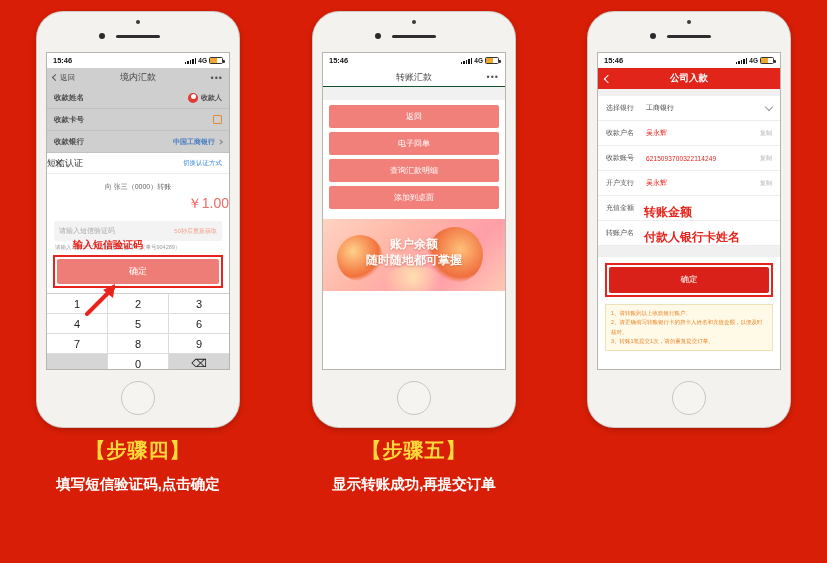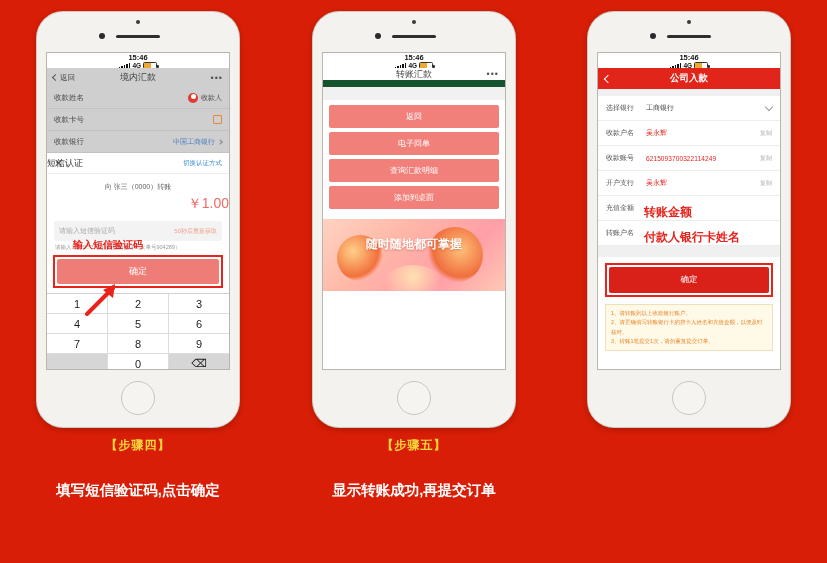--- a/index.html
+++ b/index.html
@@ -97,21 +97,20 @@
   .statusbar {
     height: 15px;
     display: flex;
     align-items: center;
     justify-content: space-between;
     padding: 0 6px;
     font-size: 7.5px;
     font-weight: bold;
     color: #111;
     background: #fff;
-    flex-direction: column;
   }
   .sb-right { display: flex; align-items: center; gap: 2px; }
   .sig { display: flex; align-items: flex-end; gap: 1px; height: 6px; }
   .sig i { display: block; width: 1.5px; background: #111; }
   .sig i:nth-child(1){ height:2px } .sig i:nth-child(2){ height:3px }
   .sig i:nth-child(3){ height:4px } .sig i:nth-child(4){ height:5px }
   .sig i:nth-child(5){ height:6px }
   .net { font-size: 6.5px; font-weight: bold; }
   .batt {
     width: 14px; height: 7px;
@@ -129,21 +128,21 @@
     position: relative;
   }
   .s1-nav .back { display:flex; align-items:center; gap:2px; font-size:7.5px; }
   .chev-l { display:inline-block; width:5px; height:5px; border-left:1.5px solid #555; border-bottom:1.5px solid #555; transform: rotate(45deg); }
   .s1-title { position:absolute; left:0; right:0; text-align:center; font-size:9px; color:#3c3c3c; }
   .dots3 { font-size:9px; letter-spacing:1px; color:#555; z-index:1; }
 
   .s1-row {
     height: 22px; display:flex; align-items:center; justify-content:space-between;
     padding: 0 7px; background: #cfcfcf; border-bottom: 1px solid #c2c2c2;
-    font-size: 7.5px; color: #4d4d4d;
+    font-size: 7.5px; color: #4d4d4d; font-weight: bold;
   }
   .s1-row .rv { display:flex; align-items:center; gap:3px; font-size:7px; }
   .av {
     width:10px;height:10px;border-radius:50%;background:#e03a32;
     position:relative;
   }
   .av::after{content:'';position:absolute;left:2.5px;top:1.5px;width:5px;height:5px;border-radius:50%;background:#fff;}
   .scan-ic { width:9px;height:9px;border:1.2px solid #e08a3a;border-radius:1px; }
   .blue { color:#4a7fc1; }
   .chev-r { display:inline-block;width:4px;height:4px;border-right:1.2px solid #888;border-top:1.2px solid #888;transform:rotate(45deg); }
@@ -192,21 +191,21 @@
     border-right:1px solid #dcdcdc; border-bottom:1px solid #dcdcdc;
   }
   .key:last-child { border-right: none; }
   .key.grey { background:#d6d6d6; }
   .arrow-svg { position:absolute; left:36px; top:-12px; }
 
   
   .s2-nav {
     height: 19px; background:#fff; display:flex; align-items:center;
     justify-content:flex-end; padding:0 6px; position:relative;
-    border-bottom:7px solid #14532d;
+    border-bottom:1px solid #14532d;
   }
   .s2-title { position:absolute;left:0;right:0;text-align:center;font-size:9px;color:#444; }
   .s2-body { background:#fff; padding: 16px 0 14px; }
   .succ-row { display:flex; align-items:center; justify-content:center; gap:6px; }
   .smiley {
     width:19px;height:19px;border-radius:50%;border:1.3px solid #f49d97;
     position:relative;
   }
   .smiley i { position:absolute; width:1.6px;height:1.6px;border-radius:50%;background:#f49d97; top:5.5px; }
   .smiley i.l{left:5px} .smiley i.r{right:5px}
@@ -280,22 +279,22 @@
     margin:7px 7px 0; background:#fff9e8; border:1px solid #f0e0b8;
     padding:4px 5px; font-size:5.5px; color:#e8872a; line-height:1.7;
   }
 
   
   .cap {
     position:absolute; left:0; right:0; top:437px;
     text-align:center;
   }
   .cap-step {
-    color:#ffd93a; font-size:12px; font-weight:bold;
-    letter-spacing:1px; margin-bottom:25px;
+    color:#ffd93a; font-size:20px; font-weight:bold;
+    letter-spacing:1px; margin-bottom:9px;
   }
   .cap-desc {
     color:#ffffff; font-size:14.5px; font-weight:bold; line-height:1.55;
   }
 </style>
 </head>
 <body>
 
 <div class="stage">
 
@@ -457,20 +456,21 @@
           <div class="s2-btn">电子回单</div>
           <div class="s2-btn">查询汇款明细</div>
           <div class="s2-btn">添加到桌面</div>
         </div>
 
         <div class="promo">
           <span class="swirl sw1"></span>
           <span class="swirl sw2"></span>
           <span class="swirl sw3"></span>
           <div class="promo-t">
+            <div>账户余额</div>
             <div>随时随地都可掌握</div>
           </div>
         </div>
 
       </div>
       <div class="phone-bottom">
         <div class="home-btn"></div>
       </div>
     </div>
 

